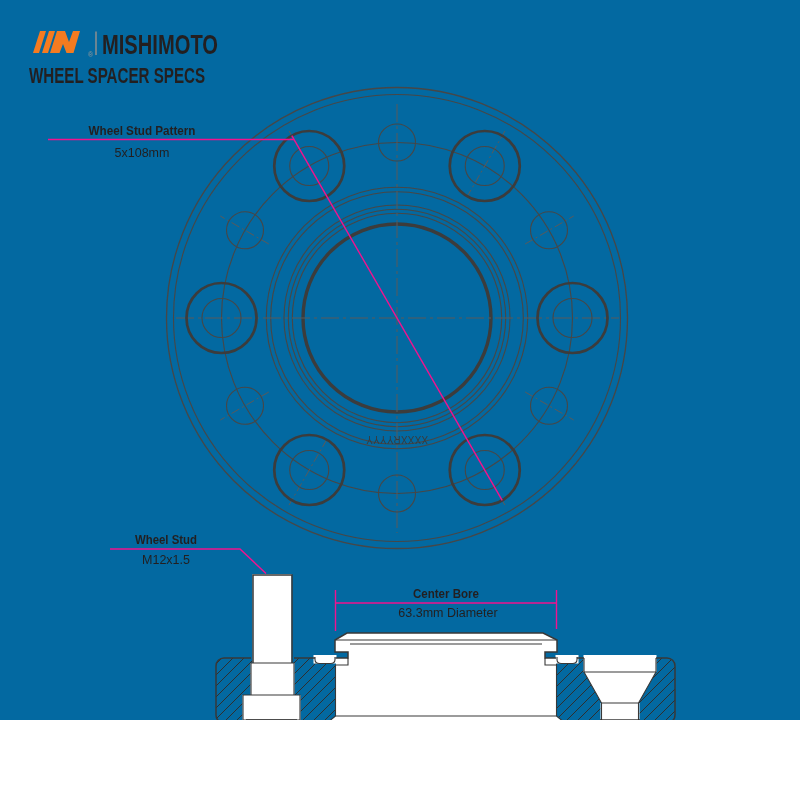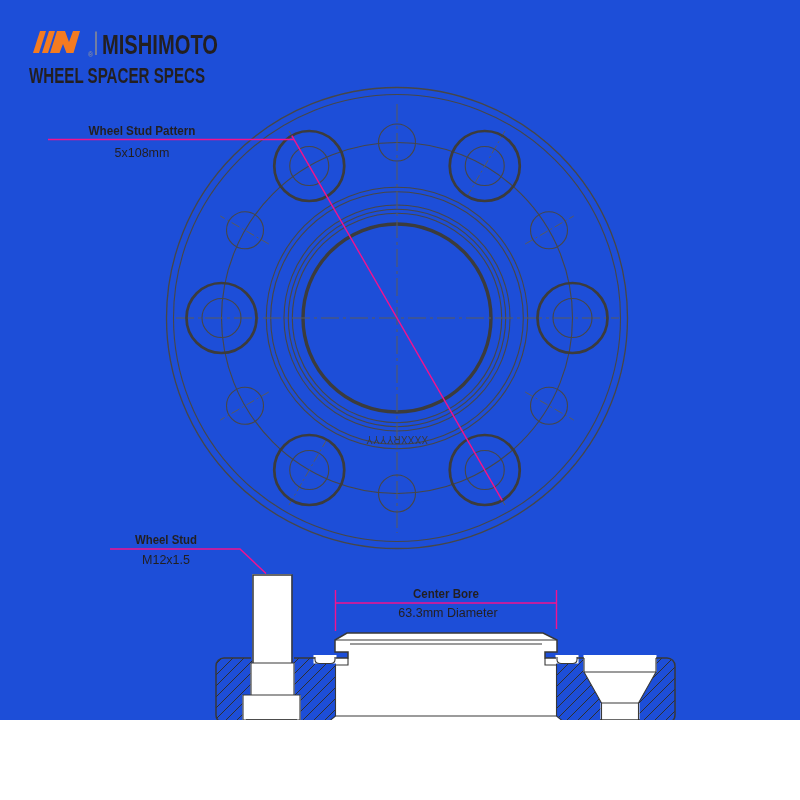--- a/index.html
+++ b/index.html
@@ -1,16 +1,16 @@
 <!DOCTYPE html>
 <html><head>
 <meta charset="utf-8">
 <style>
   html,body{margin:0;padding:0;background:#ffffff;}
-  .page{position:relative;width:800px;height:720px;background:#1d4ed8;overflow:hidden;}
+  .page{position:relative;width:800px;height:720px;background:#0369a1;overflow:hidden;}
   svg text{font-family:"Liberation Sans",sans-serif;fill:#231F20;}
   .brand-txt{font-weight:bold;font-size:27px;}
   .subtitle-txt{font-weight:bold;font-size:21.5px;}
   .reg-txt{font-size:7px;fill:#999999;}
   .lbl-b{font-weight:bold;font-size:12.5px;}
   .lbl-r{font-size:12.5px;}
   .etch-txt{font-size:11.5px;letter-spacing:0.5px;fill:#3a3a3a;}
   .ln{fill:none;stroke:#474747;stroke-width:1.1;}
   .ln-rim{fill:none;stroke:#474747;stroke-width:1.3;}
   .ln-stud{fill:none;stroke:#3c3c3c;stroke-width:2.7;}

